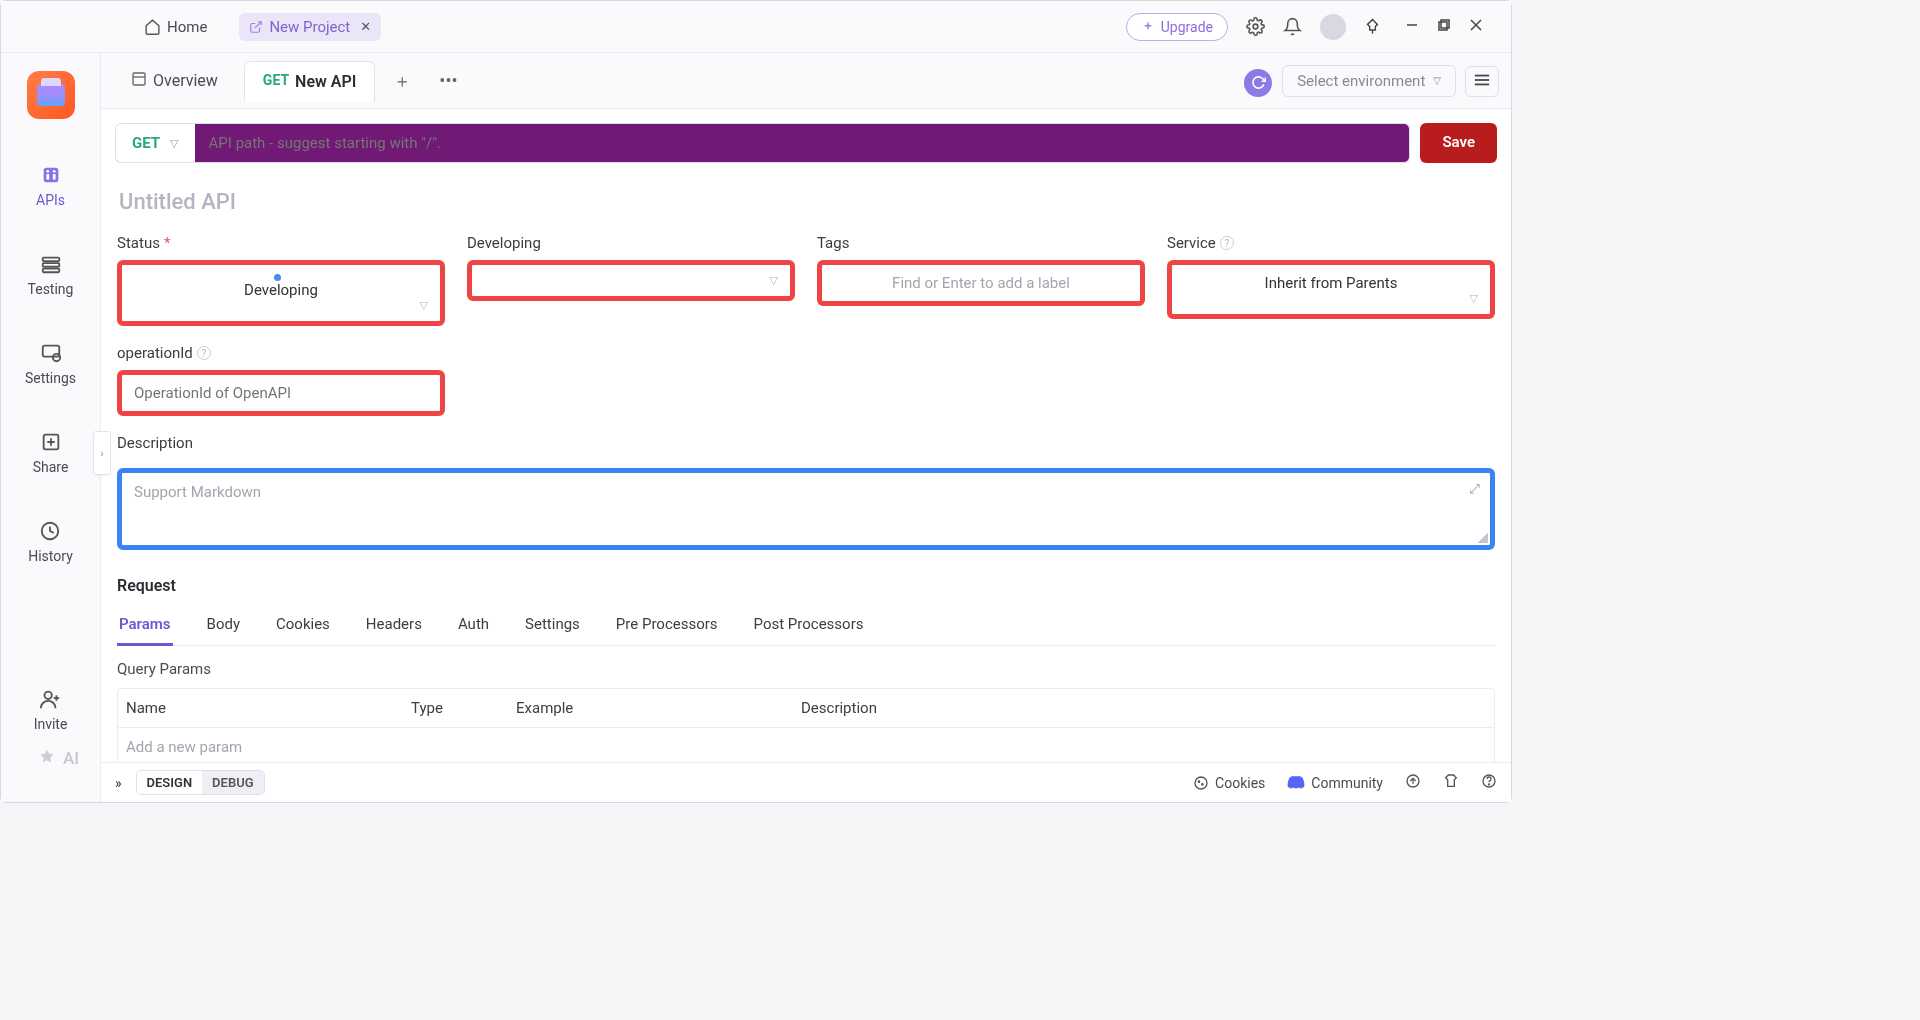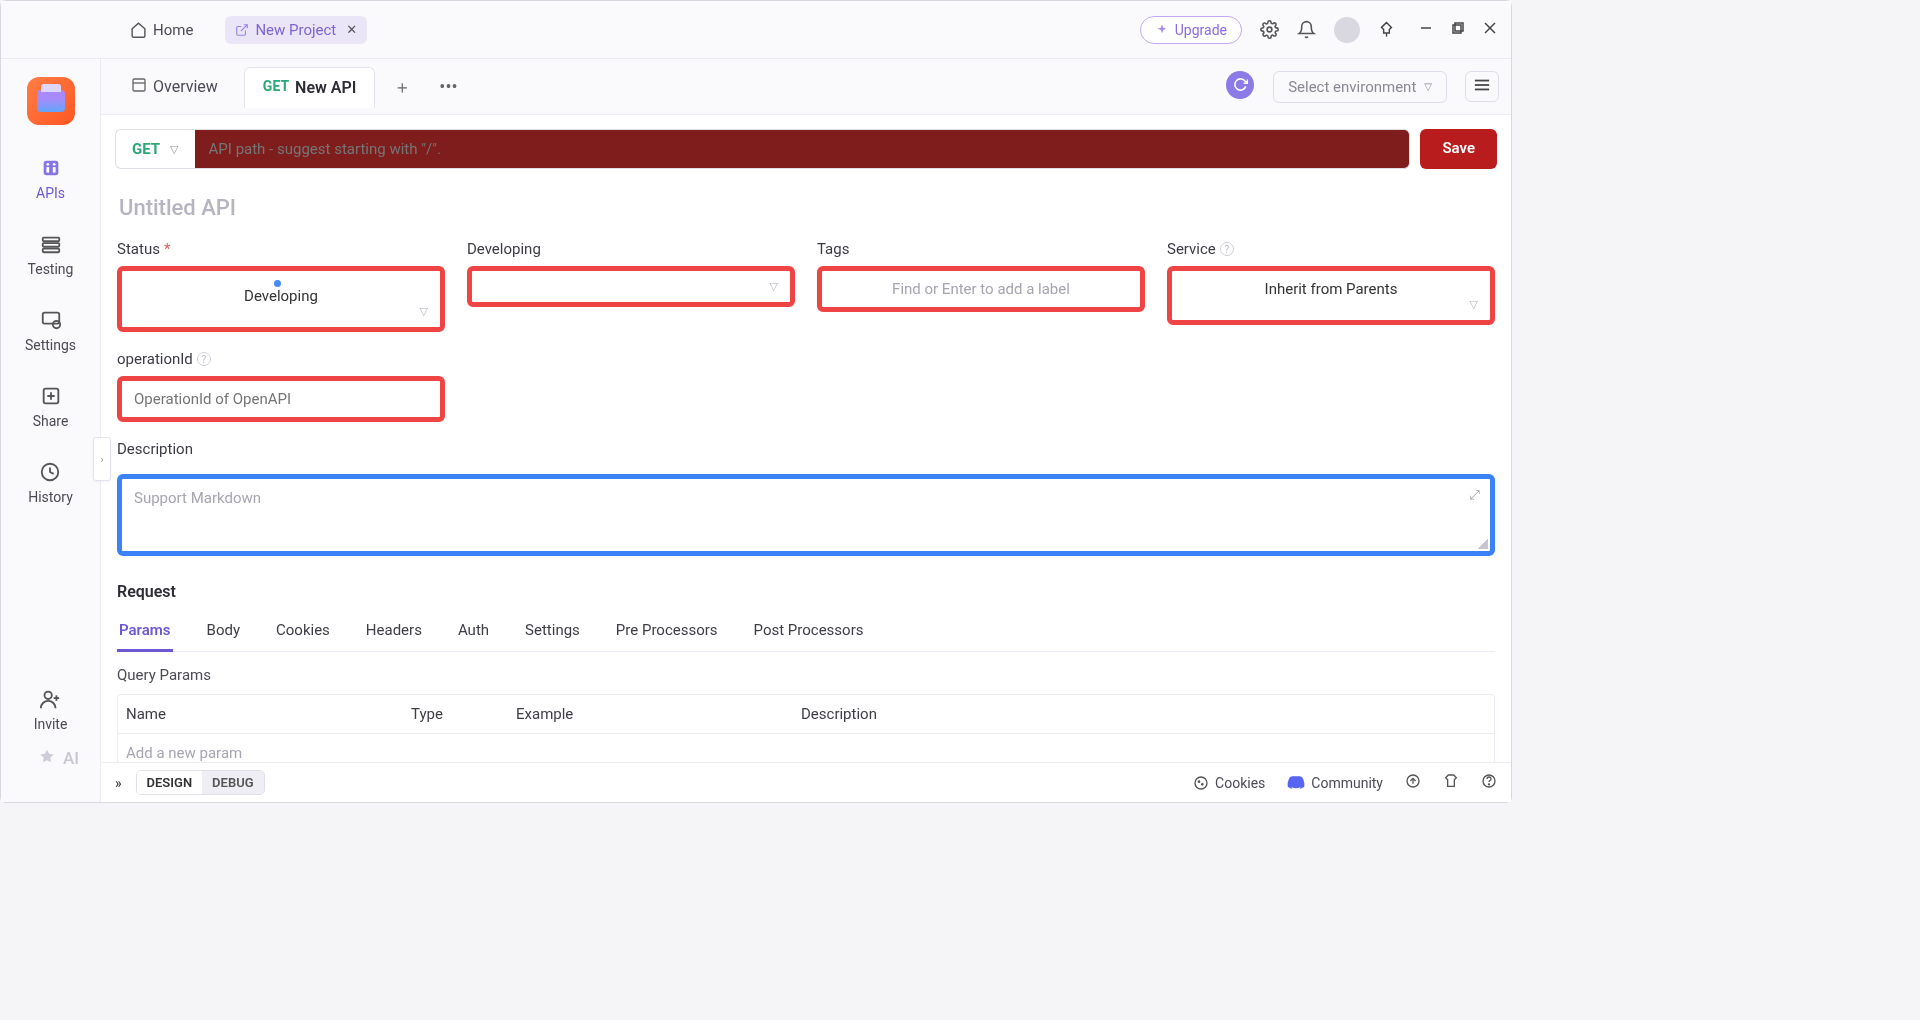--- a/index.html
+++ b/index.html
@@ -1,66 +1,66 @@
 <!DOCTYPE html>
 <html><head>
 <meta charset="utf-8">
 <style>
 * { box-sizing: border-box; margin: 0; padding: 0; font-family: -apple-system, BlinkMacSystemFont, "Segoe UI", Roboto, sans-serif; }
 body { background: #f5f5f7; width: 1512px; height: 803px; overflow: hidden; font-size: 14px; color: #333; }
 .app-frame { width: 100%; height: 100%; background: #fff; border: 1px solid #d8d8e0; border-radius: 6px; display: flex; flex-direction: column; }
 
 
-.titlebar { height: 58px; display: flex; align-items: center; padding: 0 14px; border-bottom: 1px solid #eceaf2; background: #fafafc; }
+.titlebar { height: 52px; display: flex; align-items: center; padding: 0 28px; border-bottom: 1px solid #eceaf2; background: #fafafc; }
 .titlebar-left { display: flex; align-items: center; gap: 4px; margin-left: 105px; }
 .home-tab { display: flex; align-items: center; gap: 6px; padding: 6px 10px; color: #4b4b55; font-size: 15px; }
 .project-tab { display: flex; align-items: center; gap: 6px; padding: 5px 10px; background: #ebe5f8; border-radius: 6px; color: #7b66d1; font-size: 15px; margin-left: 18px; }
 .project-tab .close-x { color: #555; font-size: 13px; margin-left: 4px; }
 .titlebar-right { margin-left: auto; display: flex; align-items: center; gap: 18px; }
 .upgrade-btn { display: flex; align-items: center; gap: 6px; padding: 5px 14px; border: 1px solid #c4a8f5; border-radius: 16px; color: #8c6be0; font-size: 14px; background: #fff; }
 .tb-icon { color: #555; display: inline-flex; }
 .avatar { width: 26px; height: 26px; border-radius: 50%; background: #d9d7e0; }
 .win-controls { display: flex; gap: 18px; margin-left: 6px; }
 .win-controls span { color: #444; }
 
 
 .body { flex: 1; display: flex; overflow: hidden; }
 
 
-.sidebar { width: 100px; background: #fafafc; border-right: 1px solid #eceaf2; display: flex; flex-direction: column; align-items: center; padding-top: 18px; gap: 32px; position: relative; }
+.sidebar { width: 100px; background: #fafafc; border-right: 1px solid #eceaf2; display: flex; flex-direction: column; align-items: center; padding-top: 18px; gap: 45px; position: relative; }
 .sidebar .logo { width: 48px; height: 48px; background: linear-gradient(135deg, #ff7e45, #ff5722); border-radius: 12px; display: flex; align-items: center; justify-content: center; }
 .sidebar .logo-inner { width: 28px; height: 22px; background: linear-gradient(180deg, #a78bfa 40%, #60a5fa 100%); border-radius: 4px; position: relative; }
 .sidebar .logo-inner::before { content: ""; position: absolute; top: -6px; left: 4px; width: 20px; height: 8px; background: #ddd6fe; border-radius: 3px 3px 0 0; }
 .nav-item { display: flex; flex-direction: column; align-items: center; gap: 6px; color: #4b4b55; font-size: 14px; cursor: pointer; }
 .nav-item.active { color: #6d58d3; }
 .nav-item svg { width: 22px; height: 22px; }
 .sidebar-expand { position: absolute; right: -11px; top: 378px; width: 18px; height: 44px; border: 1px solid #e4e2ec; background: #fff; border-radius: 3px; display: flex; align-items: center; justify-content: center; font-size: 10px; color: #888; box-shadow: 0 1px 3px rgba(0,0,0,0.05); }
 .sidebar-watermark { position: absolute; bottom: 34px; left: 36px; display: flex; align-items: center; gap: 6px; color: #c9c6d4; font-size: 17px; font-weight: 500; }
 
 
 .main { flex: 1; display: flex; flex-direction: column; background: #fff; overflow: hidden; }
 
 
 .tabs-row { height: 56px; display: flex; align-items: center; padding: 0 12px; border-bottom: 1px solid #eceaf2; gap: 8px; background: #fafafc; }
 .tab { display: flex; align-items: flex-start; gap: 6px; padding: 10px 18px; font-size: 16px; color: #4b4b55; border-radius: 6px 6px 0 0; }
 .tab.active { background: #fff; border: 1px solid #e4e2ec; border-bottom: 1px solid #fff; margin-bottom: -1px; }
 .tab-method { color: #2aa876; font-weight: 700; font-size: 14px; }
 .tab-title { color: #2c2c34; font-weight: 600; }
 .tab-plus, .tab-more { padding: 8px 10px; color: #666; font-size: 18px; }
-.tabs-right { margin-left: auto; display: flex; align-items: flex-start; gap: 19px; }
+.tabs-right { margin-left: auto; display: flex; align-items: flex-end; gap: 10px; }
 .refresh-btn { width: 28px; height: 28px; border-radius: 50%; background: #8c7ae6; display: flex; align-items: center; justify-content: center; color: #fff; }
 .env-select { display: flex; align-items: center; gap: 8px; padding: 6px 14px; border: 1px solid #e0dee8; border-radius: 6px; color: #8a8895; font-size: 15px; }
 .env-select .chev { font-size: 10px; }
 .hamburger { padding: 6px 8px; border: 1px solid #e0dee8; border-radius: 6px; color: #444; margin-left: -1px; border-left: 1px solid #e0dee8; }
 
 
 .path-row { display: flex; align-items: stretch; padding: 14px 14px 0 14px; gap: 10px; }
 .method-select { display: flex; align-items: center; gap: 10px; padding: 0 16px; border: 1px solid #e0dee8; border-right: none; border-radius: 6px 0 0 6px; color: #2aa876; font-weight: 700; font-size: 15px; background: #fff; }
 .method-select .chev { color: #999; font-size: 11px; font-weight: normal; }
-.path-input { flex: 1; border: 1px solid #e0dee8; border-left: none; border-radius: 0 6px 6px 0; padding: 10px 14px; font-size: 15px; color: #a6a4b0; background: #7f1d1d; margin-left: -10px; }
+.path-input { flex: 1; border: 1px solid #e0dee8; border-left: none; border-radius: 0 6px 6px 0; padding: 10px 14px; font-size: 15px; color: #a6a4b0; background: #701a75; margin-left: -10px; }
 .save-btn { padding: 10px 22px; background: #b91c1c; color: #fff; border-radius: 6px; font-weight: 600; font-size: 15px; }
 
 
 .content { flex: 1; overflow-y: auto; padding: 20px 16px 0 16px; }
 .api-name { font-size: 22px; color: #b6b4c0; font-weight: 500; padding: 6px 2px 20px 2px; }
 
 .form-row { display: flex; gap: 22px; margin-bottom: 18px; }
 .form-field { flex: 1; display: flex; flex-direction: column; gap: 8px; }
 .form-field.narrow { flex: 0 0 328px; }
 .label { font-size: 15px; color: #3b3b44; display: flex; align-items: center; gap: 4px; }

